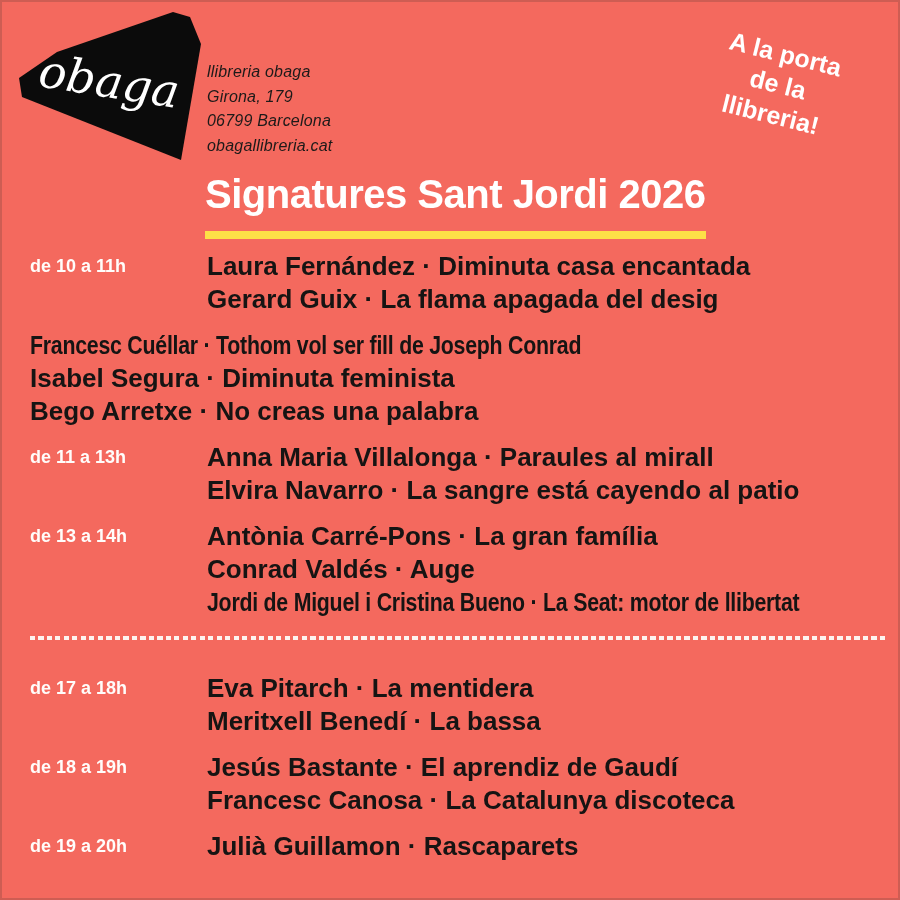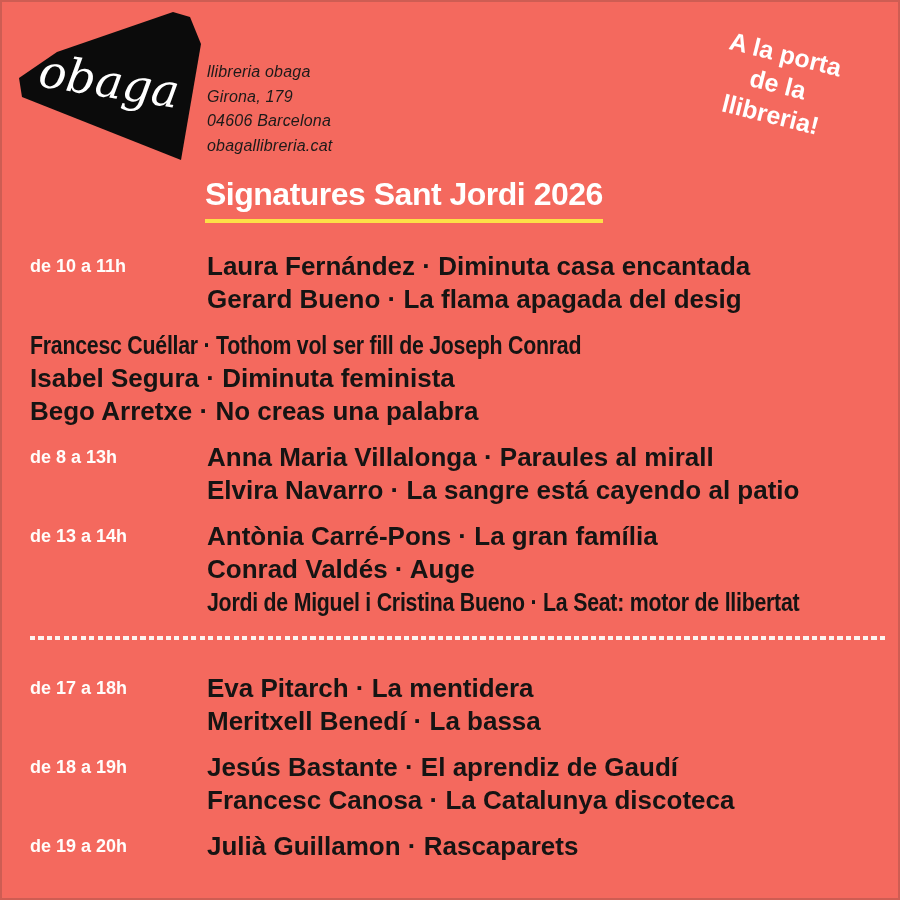--- a/index.html
+++ b/index.html
@@ -50,24 +50,24 @@
   }
 
   
   .title-row {
     position: absolute; left: 205px; top: 172px;
   }
   .title {
     display: inline-block;
     color: #ffffff;
     font-weight: bold;
-    font-size: 32px;
+    font-size: 40px;
     line-height: 44px;
-    border-bottom: 4px solid #fde047;
-    padding-bottom: 3px;
+    border-bottom: 8px solid #fde047;
+    padding-bottom: 15px;
     letter-spacing: -0.5px;
   }
 
   
   .schedule {
     position: absolute; left: 30px; top: 250px; right: 14px;
   }
   .row {
     display: flex;
     align-items: flex-start;
@@ -110,52 +110,52 @@
   <div class="logo-wrap">
     <svg width="190" height="158" viewBox="0 0 190 158">
       <polygon points="4,70 42,44 158,4 175,9 186,36 166,152 7,89" fill="#0b0b0b"></polygon>
       <text class="logo-word" x="22" y="78" font-size="46" transform="rotate(9 22 78)">obaga</text>
     </svg>
   </div>
 
   <div class="address">
     <div>llibreria obaga</div>
     <div>Girona, 179</div>
-    <div>04606 Barcelona</div>
+    <div>06799 Barcelona</div>
     <div>obagallibreria.cat</div>
   </div>
 
   <div class="corner-note">
     <div>A la porta</div>
     <div>de la</div>
     <div>llibreria!</div>
   </div>
 
   <div class="title-row">
     <span class="title">Signatures Sant Jordi 2026</span>
   </div>
 
   <div class="schedule">
       <div class="section">
         <div class="row">
           <div class="time">de 10 a 11h</div>
           <div class="lines">
             <div class="entry">Laura Fernández · Diminuta casa encantada</div>
-            <div class="entry">Gerard Bueno · La flama apagada del desig</div>
+            <div class="entry">Gerard Guix · La flama apagada del desig</div>
           </div>
         </div>
         <div class="row">
           <div class="lines">
             <div class="entry condensed">Francesc Cuéllar · Tothom vol ser fill de Joseph Conrad</div>
             <div class="entry">Isabel Segura · Diminuta feminista</div>
             <div class="entry">Bego Arretxe · No creas una palabra</div>
           </div>
         </div>
         <div class="row">
-          <div class="time">de 8 a 13h</div>
+          <div class="time">de 11 a 13h</div>
           <div class="lines">
             <div class="entry">Anna Maria Villalonga · Paraules al mirall</div>
             <div class="entry">Elvira Navarro · La sangre está cayendo al patio</div>
           </div>
         </div>
         <div class="row">
           <div class="time">de 13 a 14h</div>
           <div class="lines">
             <div class="entry">Antònia Carré-Pons · La gran família</div>
             <div class="entry">Conrad Valdés · Auge</div>

